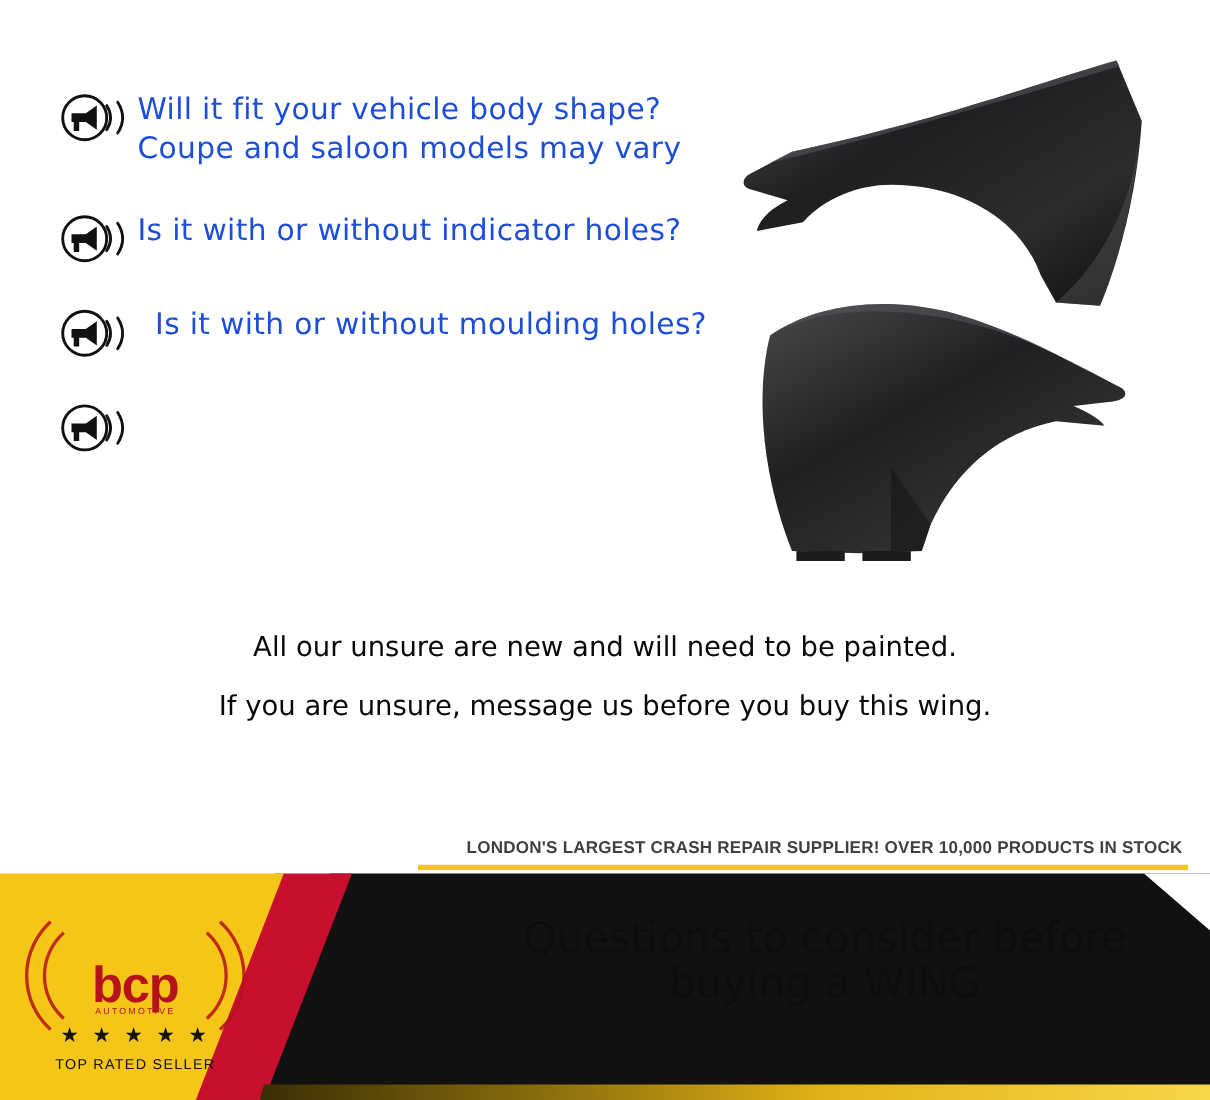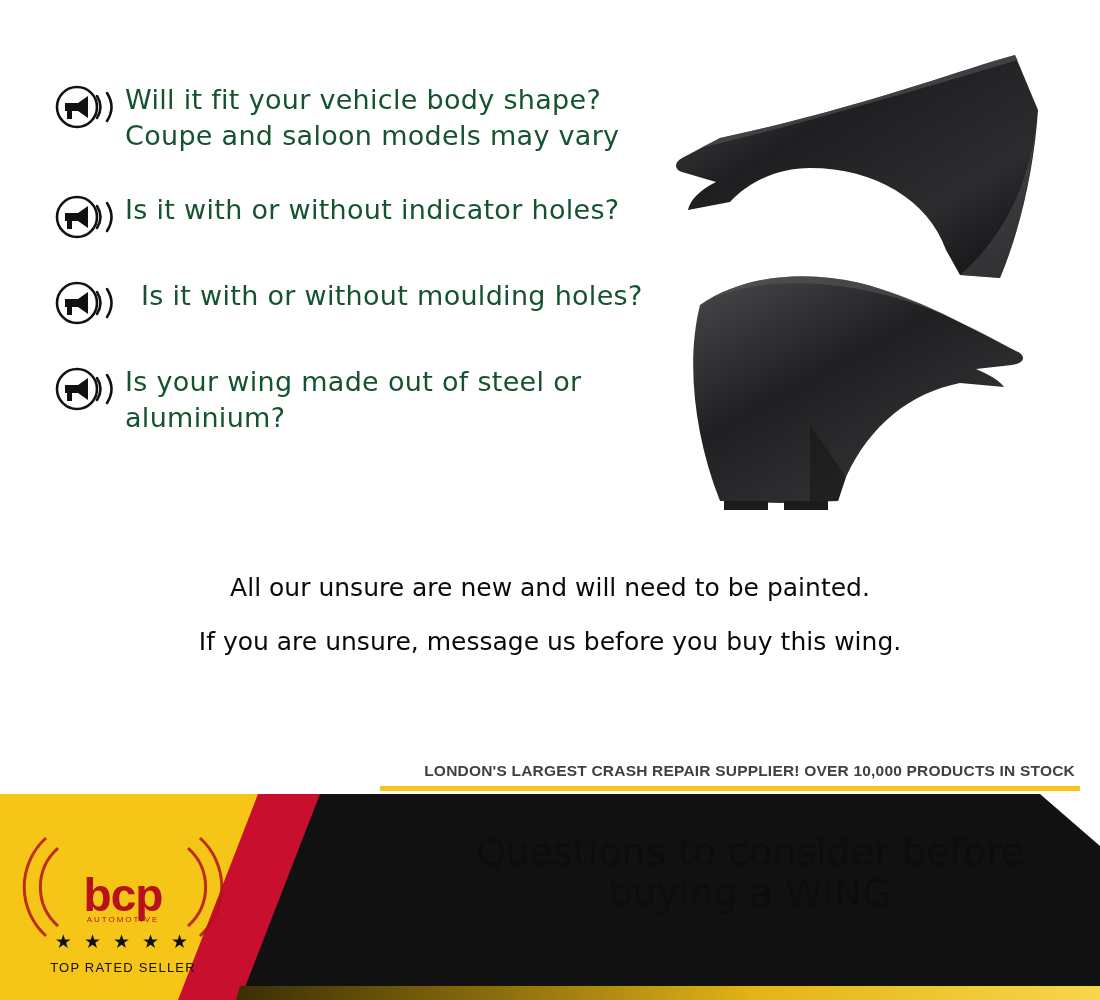--- a/index.html
+++ b/index.html
@@ -34,21 +34,21 @@
     width: 70px;
     flex: 0 0 70px;
     margin-top: 2px;
     position: relative;
   }
   .megaphone svg { display: block; }
 
   .question-text {
     font-size: 27px;
     line-height: 1.33;
-    color: #14532d;
+    color: #1d4ed8;
     letter-spacing: 0.3px;
     font-family: "DejaVu Sans", sans-serif;
     font-weight: 400;
   }
 
   
   .fender-top {
     position: absolute;
     left: 660px;
     top: 50px;
@@ -208,21 +208,20 @@
 
     <div class="question-row" style="margin-top:16px;">
       <div class="megaphone">
         <svg width="70" height="46" viewBox="0 0 70 46">
           <circle cx="22" cy="23" r="20" fill="#ffffff" stroke="#111" stroke-width="2.6"></circle>
           <path d="M10 19 h13 l10 -7 v22 l-10 -7 h-6 v8 h-5 v-8 h-2 z" fill="#111"></path>
           <path d="M42 12 q7 11 0 22" fill="none" stroke="#111" stroke-width="2.6" stroke-linecap="round"></path>
           <path d="M52 9 q9 14 0 28" fill="none" stroke="#111" stroke-width="2.6" stroke-linecap="round"></path>
         </svg>
       </div>
-      <div class="question-text">Is your wing made out of steel or aluminium?</div>
     </div>
 
   </div>
 
   <div class="fender-top">
     <svg width="420" height="235" viewBox="0 0 420 235">
       <defs>
         <linearGradient id="g1" x1="0" y1="0" x2="1" y2="1">
           <stop offset="0%" stop-color="#4a4a4d"></stop>
           <stop offset="35%" stop-color="#1f1f21"></stop>

